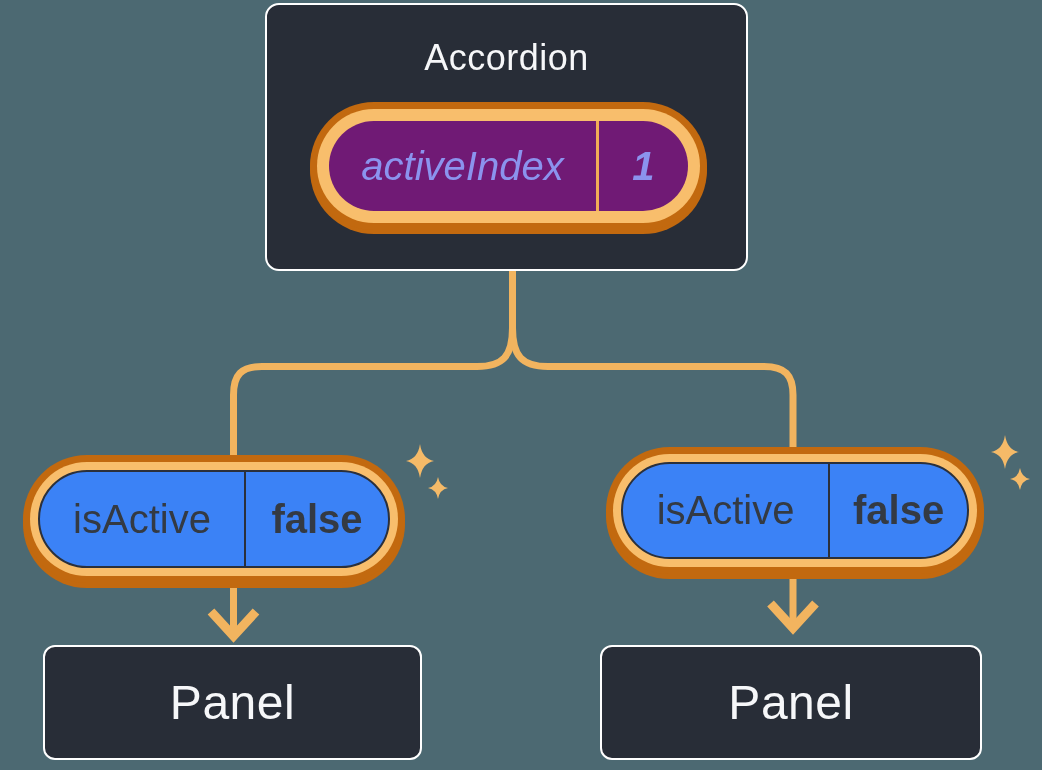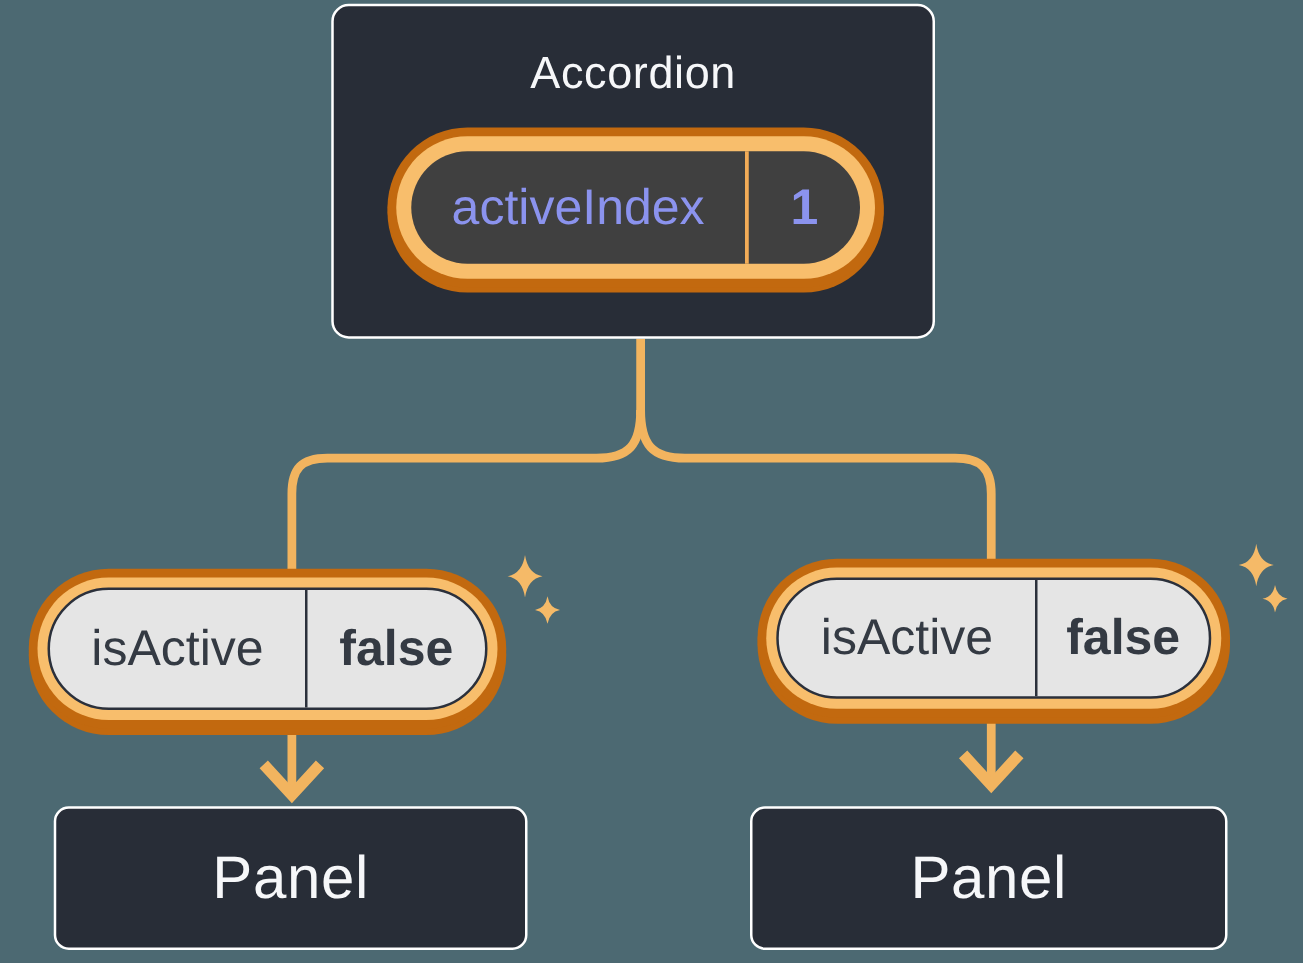--- a/index.html
+++ b/index.html
@@ -36,25 +36,26 @@
   }
   
   .pill{
     position:absolute;
     display:flex;align-items:stretch;
     border-radius:999px;
     box-sizing:border-box;
     font-size:40px;
   }
   .pill-dark{
-    background:#404040;
+    background:#701a75;
     box-shadow:0 0 0 12px #F8BE6C, 0 0 0 19px #C2690F, 0 4px 0 19px #C2690F;
+    font-style:italic;
   }
   .pill-purple{
-    background:#e5e5e5;
+    background:#3b82f6;
     border:2.5px solid #2B303B;
     box-shadow:0 0 0 8px #F8BE6C, 0 0 0 15px #C2690F, 0 5px 0 15px #C2690F;
   }
   .pill-section{
     display:flex;align-items:center;justify-content:center;
     box-sizing:border-box;
   }
   .pill-dark .pill-label{width:75.2%;border-right:3px solid #F2AC57;color:#8B93EE;}
   .pill-dark .pill-value{flex:1;color:#8B93EE;font-weight:700;}
   .pill-purple .pill-label{color:#343A43;border-right:2.5px solid #2B303B;}

